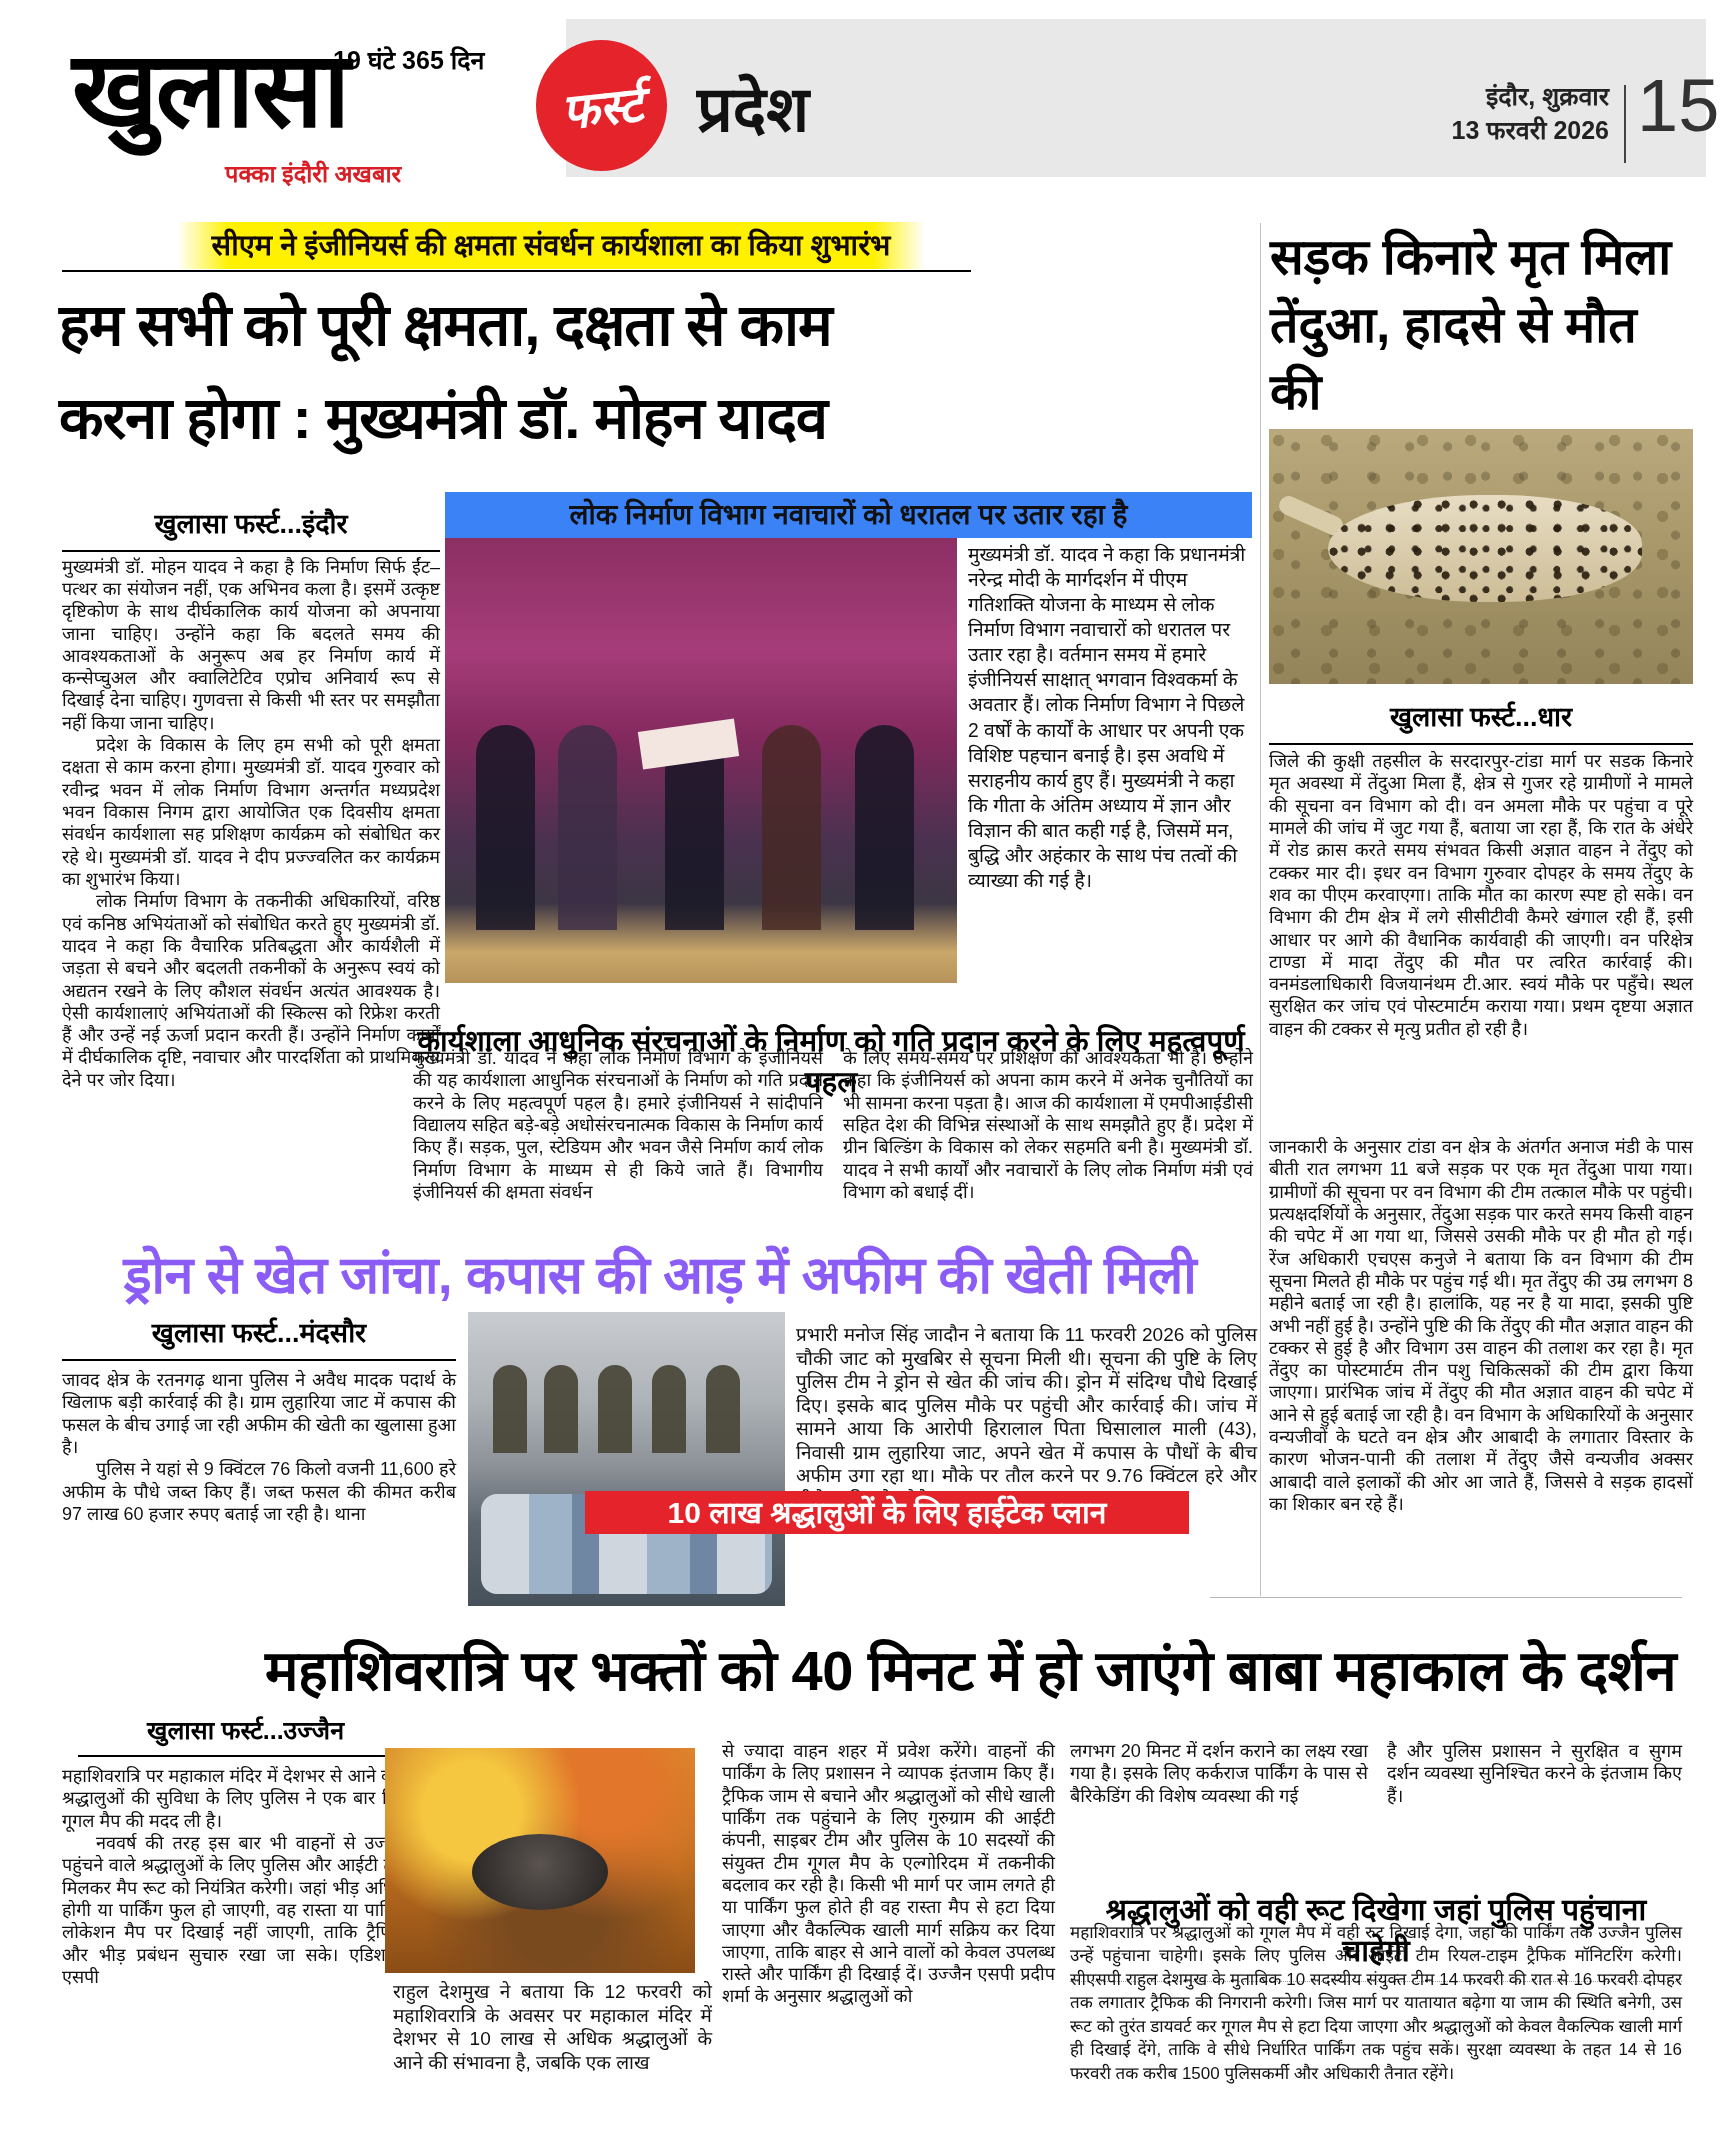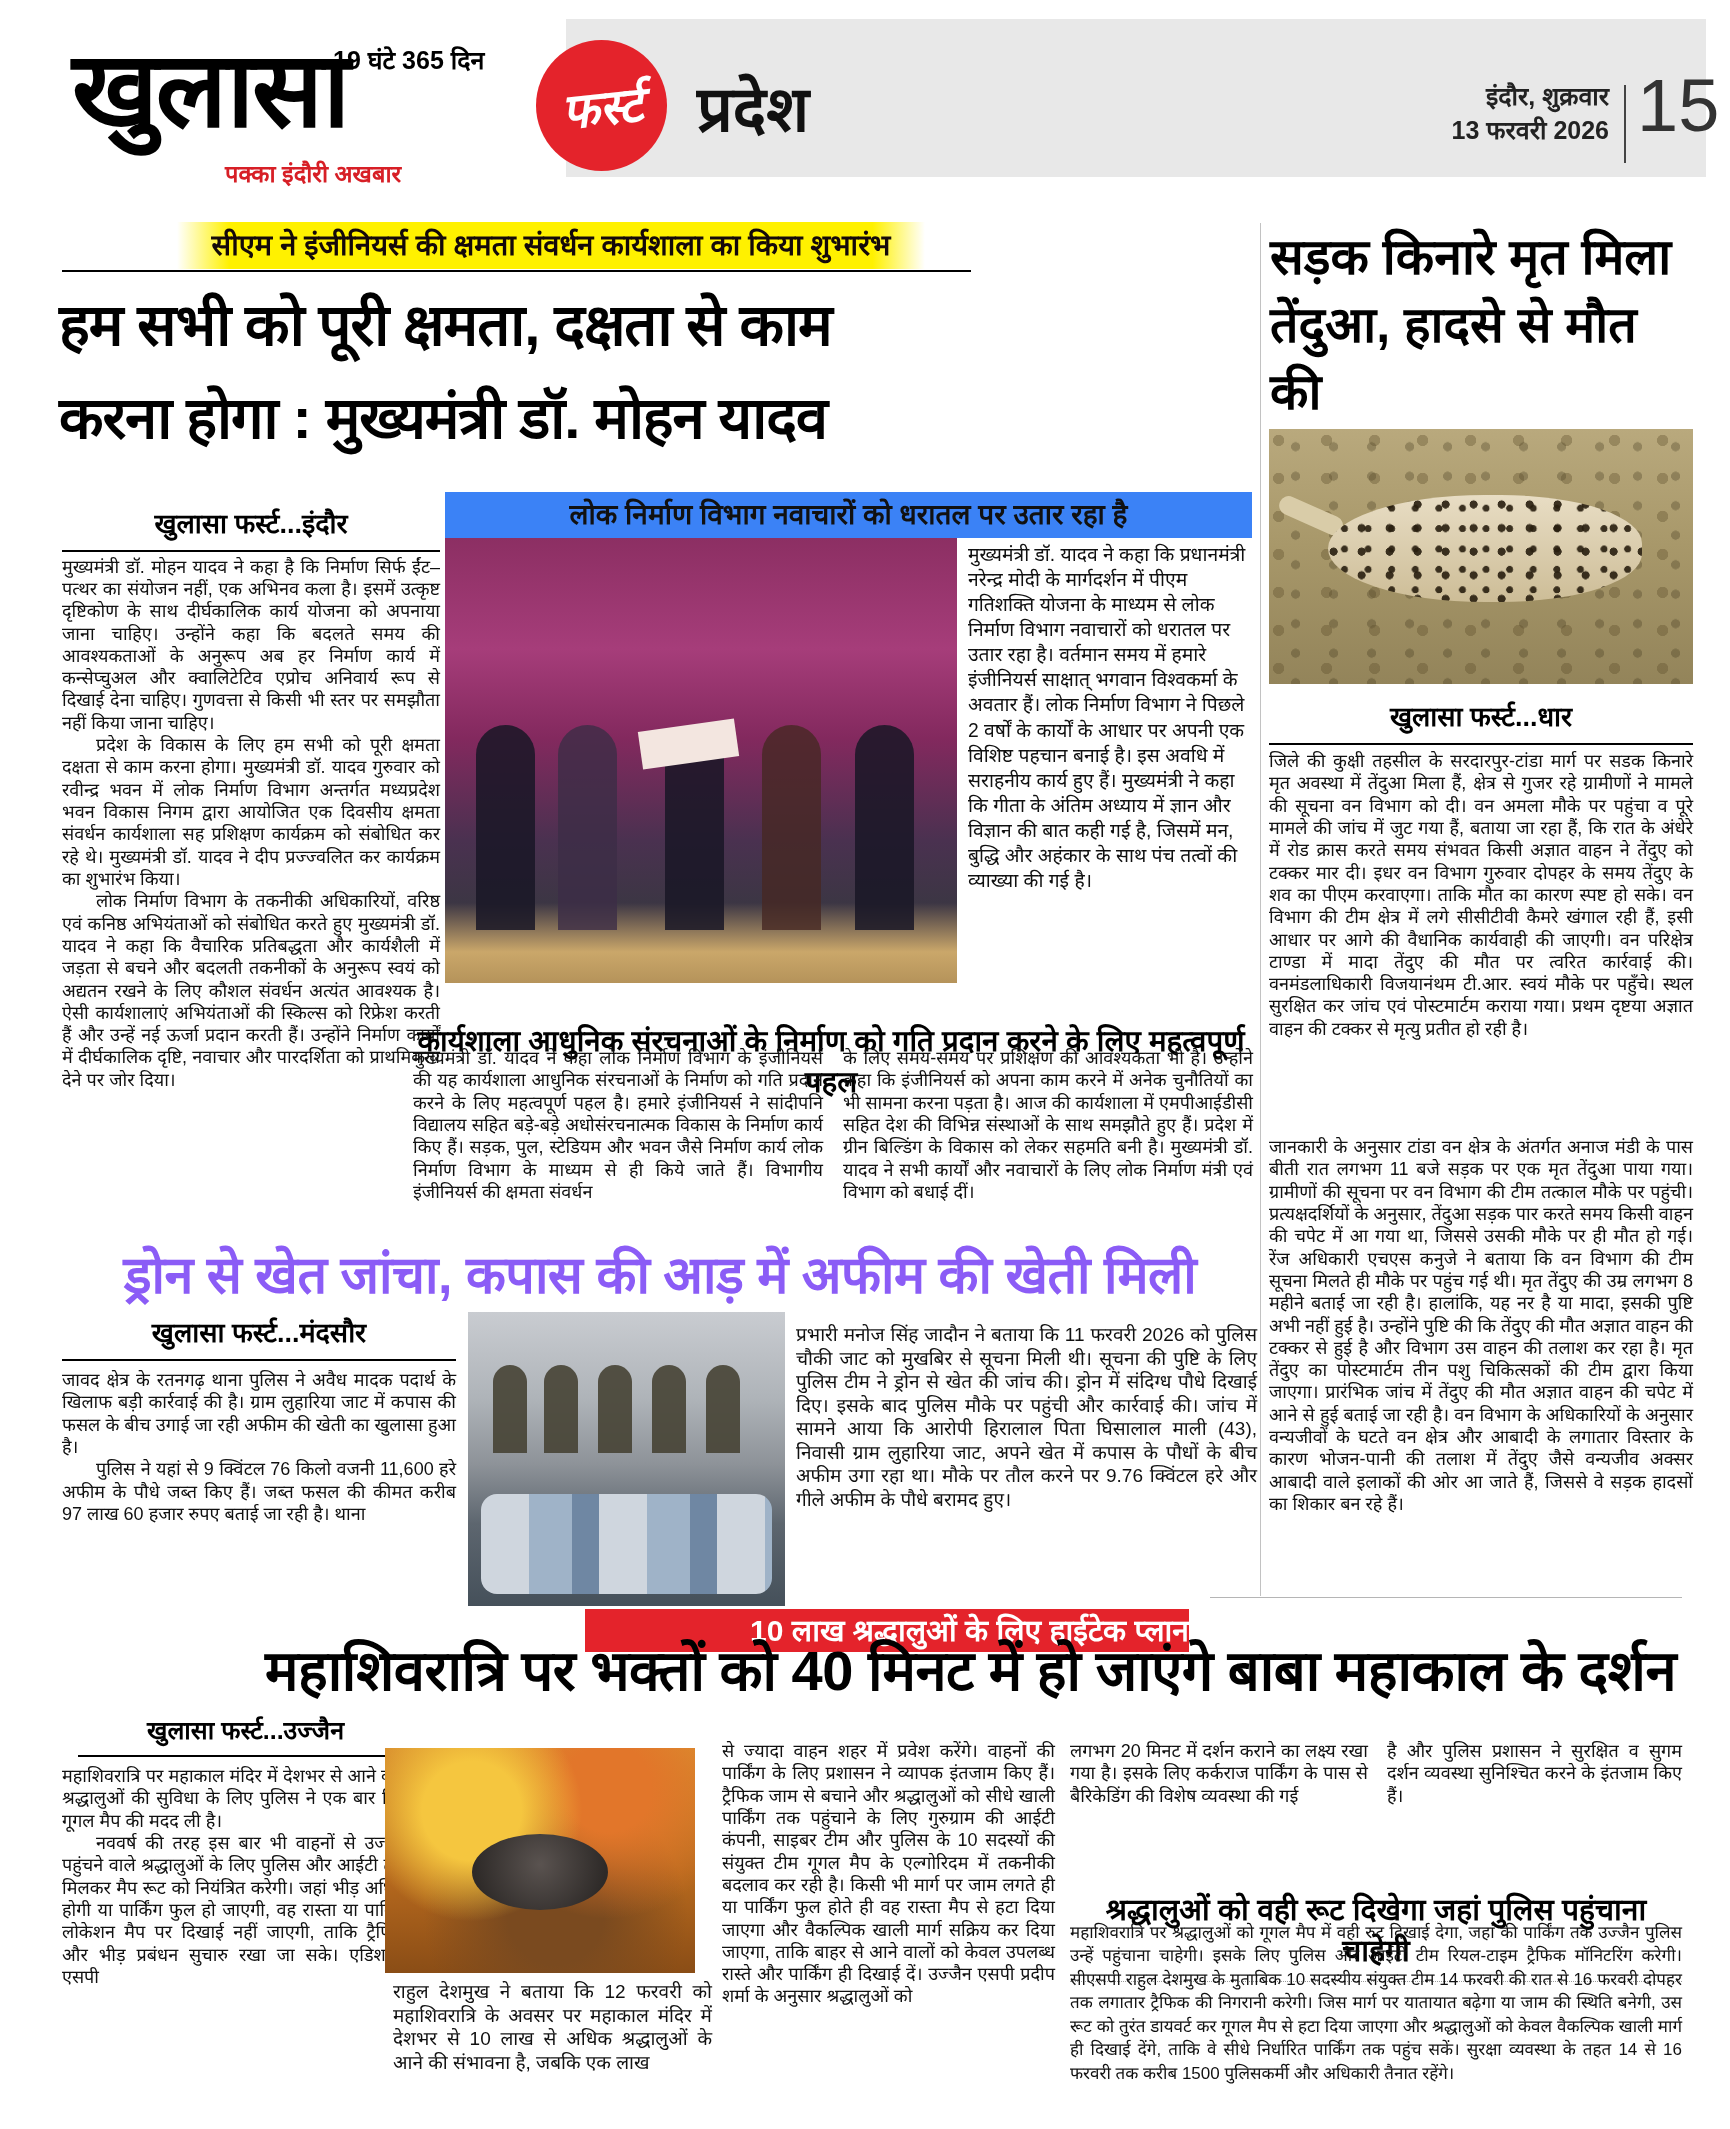--- a/index.html
+++ b/index.html
@@ -77,21 +77,21 @@
   .photo-opium{left:468px;top:1312px;width:317px;height:294px;
       background:linear-gradient(180deg,#c9ccd1 0%,#aeb3b8 30%,#8d9298 52%,#5d666f 72%,#45505a 100%);}
   .photo-opium .officer{position:absolute;top:18%;width:34px;height:30%;border-radius:17px 17px 0 0;background:rgba(70,66,52,.9);}
   .photo-opium .officer.o1{left:8%;} .photo-opium .officer.o2{left:24%;} .photo-opium .officer.o3{left:41%;}
   .photo-opium .officer.o4{left:58%;} .photo-opium .officer.o5{left:75%;}
   .photo-opium .sacks{position:absolute;left:4%;bottom:4%;width:92%;height:34%;border-radius:16px;
       background:repeating-linear-gradient(90deg,#cfd6de 0 48px,#9fb3c8 48px 91px,#6f87a3 91px 118px);}
   .op-col2{left:796px;top:1323px;width:461px;font-size:19px;}
 
   
-  .red-banner{left:585px;top:1609px;width:604px;height:43px;background:#e4232b;text-align:right;
+  .red-banner{left:585px;top:1491px;width:604px;height:43px;background:#e4232b;text-align:center;
               line-height:43px;font-size:30px;font-weight:900;color:#ffffff;white-space:nowrap;}
   .h-rule{left:1210px;top:1597px;width:472px;height:1.1px;background:#b5b5b5;}
 
   
   .mk-headline{left:59px;top:1630px;width:1617px;text-align:right;font-size:56px;font-weight:900;
                letter-spacing:-0.5px;color:#000;white-space:nowrap;}
   .mk-dateline{left:78px;top:1712px;width:335px;font-size:25px;}
   .mk-col1{left:62px;top:1765px;width:346px;}
   .photo-mahakal{left:385px;top:1748px;width:310px;height:225px;
       background:radial-gradient(circle at 28% 28%, #f5c63f 0 18%, transparent 40%),

